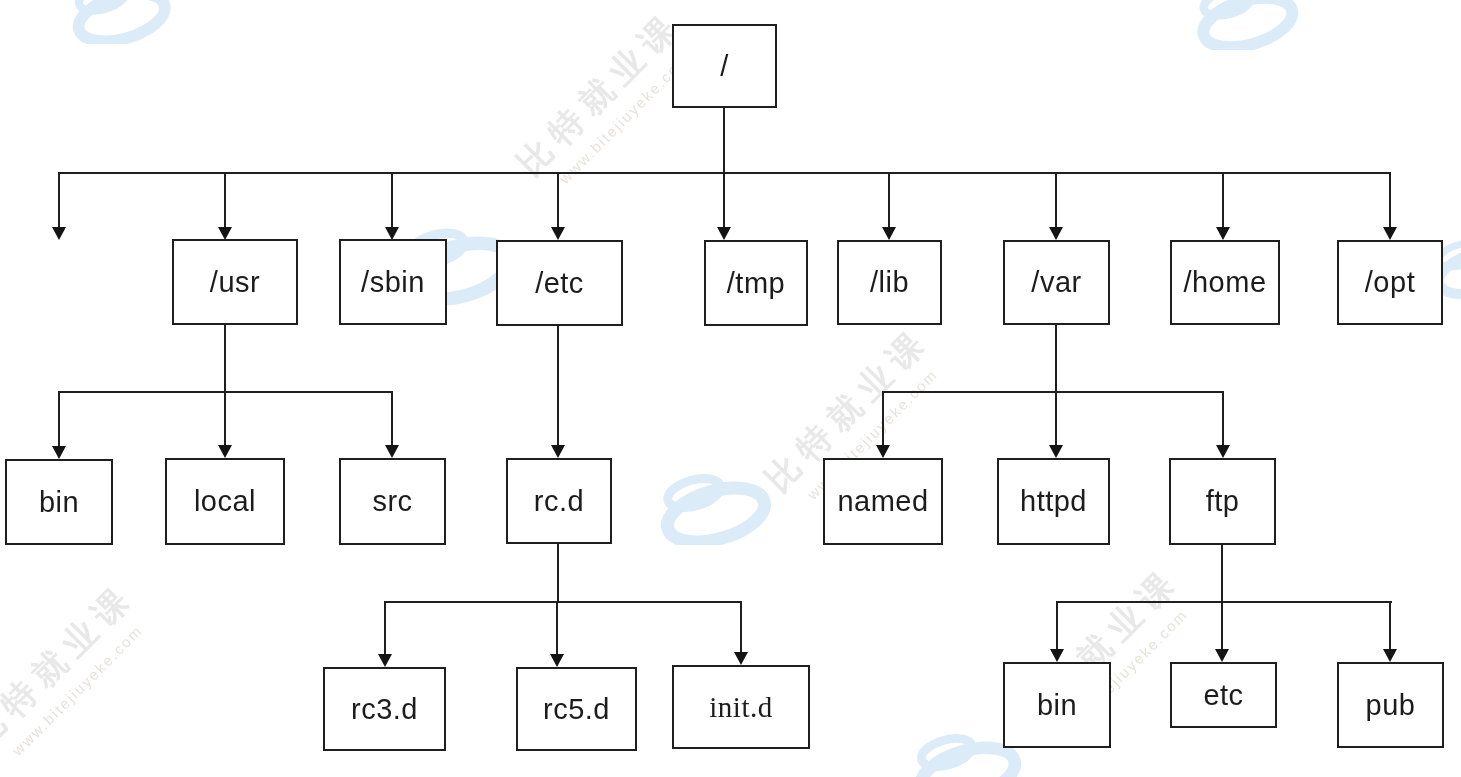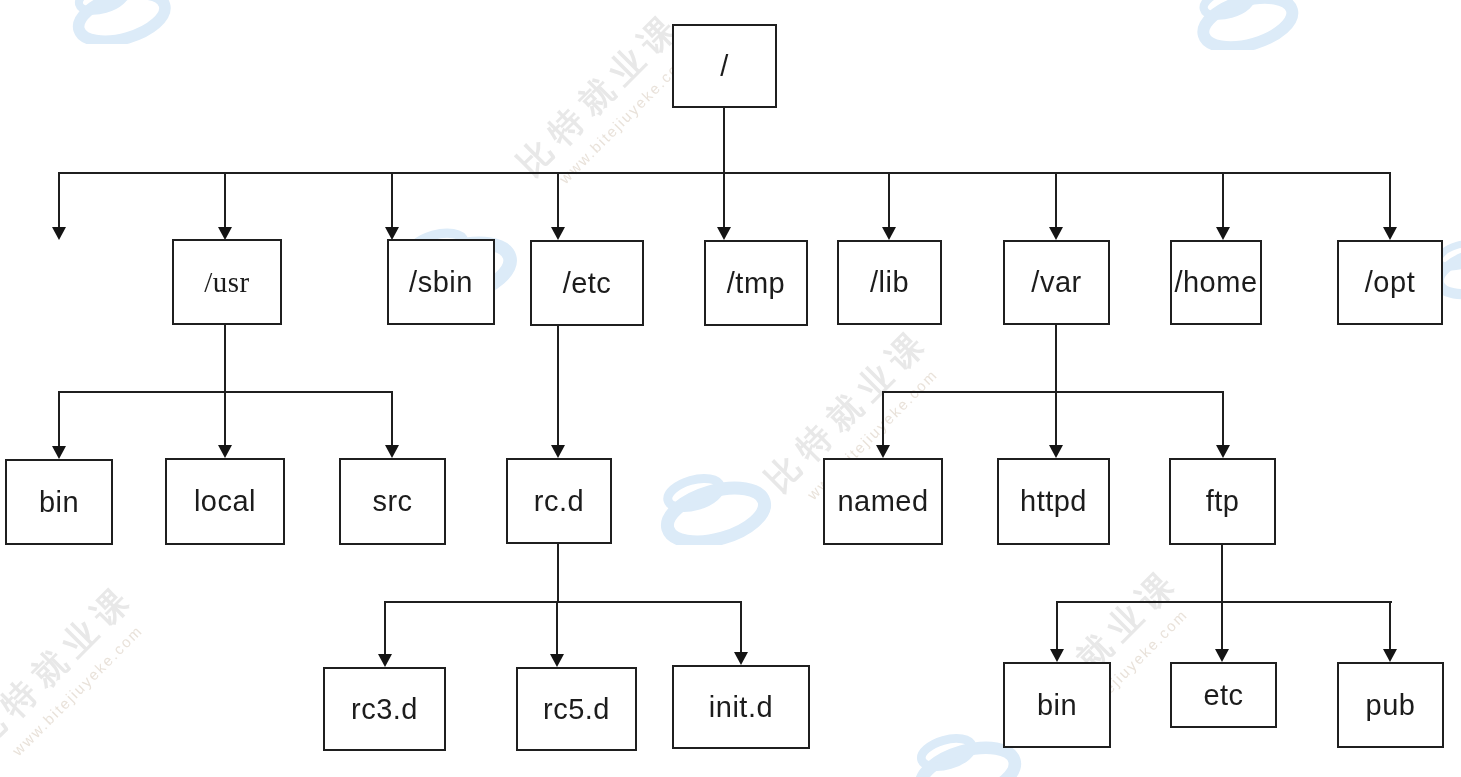--- a/index.html
+++ b/index.html
@@ -29,38 +29,38 @@
   }
   .wm-cn { display:block; font-size:34px; font-weight:bold; letter-spacing:9px;
            color:#e8e8e8; white-space:nowrap; }
   .wm-url { display:block; font-size:15px; letter-spacing:2px; color:#e9e2da;
             white-space:nowrap; margin-top:3px; }
   .logo { position:absolute; z-index:1; pointer-events:none; }
 
   
   #n-root      { left:672px;  top:24px;  width:105px; height:84px; }
   #n-bin       { left:5px;    top:239px; width:107px; height:86px; }
-  #n-usr       { left:172px;  top:239px; width:110px; height:86px;font-family:Liberation Serif, serif; }
-  #n-sbin      { left:339px;  top:239px; width:108px; height:86px;margin-left:48px; }
-  #n-etc       { left:530px;  top:240px; width:114px; height:86px;text-align:center; }
+  #n-usr       { left:172px;  top:239px; width:126px; height:86px; }
+  #n-sbin      { left:339px;  top:239px; width:108px; height:86px; }
+  #n-etc       { left:496px;  top:240px; width:127px; height:86px;text-align:center; }
   #n-tmp       { left:672px;  top:240px; width:104px; height:86px;margin-left:32px; }
   #n-lib       { left:837px;  top:240px; width:105px; height:85px; }
   #n-var       { left:1003px; top:240px; width:107px; height:85px; }
-  #n-home      { left:1170px; top:240px; width:92px; height:85px; }
+  #n-home      { left:1170px; top:240px; width:110px; height:85px; }
   #n-opt       { left:1337px; top:240px; width:106px; height:85px; }
   #n-usr-bin   { left:5px;    top:459px; width:108px; height:86px; }
   #n-usr-local { left:165px;  top:458px; width:120px; height:87px; }
   #n-usr-src   { left:339px;  top:458px; width:107px; height:87px; }
   #n-rcd       { left:506px;  top:458px; width:106px; height:86px; }
   #n-named     { left:823px;  top:458px; width:120px; height:87px; }
   #n-httpd     { left:997px;  top:458px; width:113px; height:87px; }
   #n-ftp       { left:1169px; top:458px; width:107px; height:87px; }
   #n-rc3d      { left:323px;  top:667px; width:123px; height:84px; }
   #n-rc5d      { left:516px;  top:667px; width:121px; height:84px;text-align:right; }
-  #n-initd     { left:672px;  top:665px; width:138px; height:84px; }
+  #n-initd     { left:672px;  top:665px; width:138px; height:84px;font-family:Liberation Serif, serif; }
   #n-ftp-bin   { left:1003px; top:662px; width:108px; height:86px; }
   #n-ftp-etc   { left:1170px; top:662px; width:107px; height:66px; }
   #n-ftp-pub   { left:1337px; top:662px; width:107px; height:86px; }
 </style>
 </head>
 <body>
 
 <div class="stage">
 
   <svg class="logo" style="left:62px; top:-20px;" width="116" height="64" viewBox="0 0 120 72">

